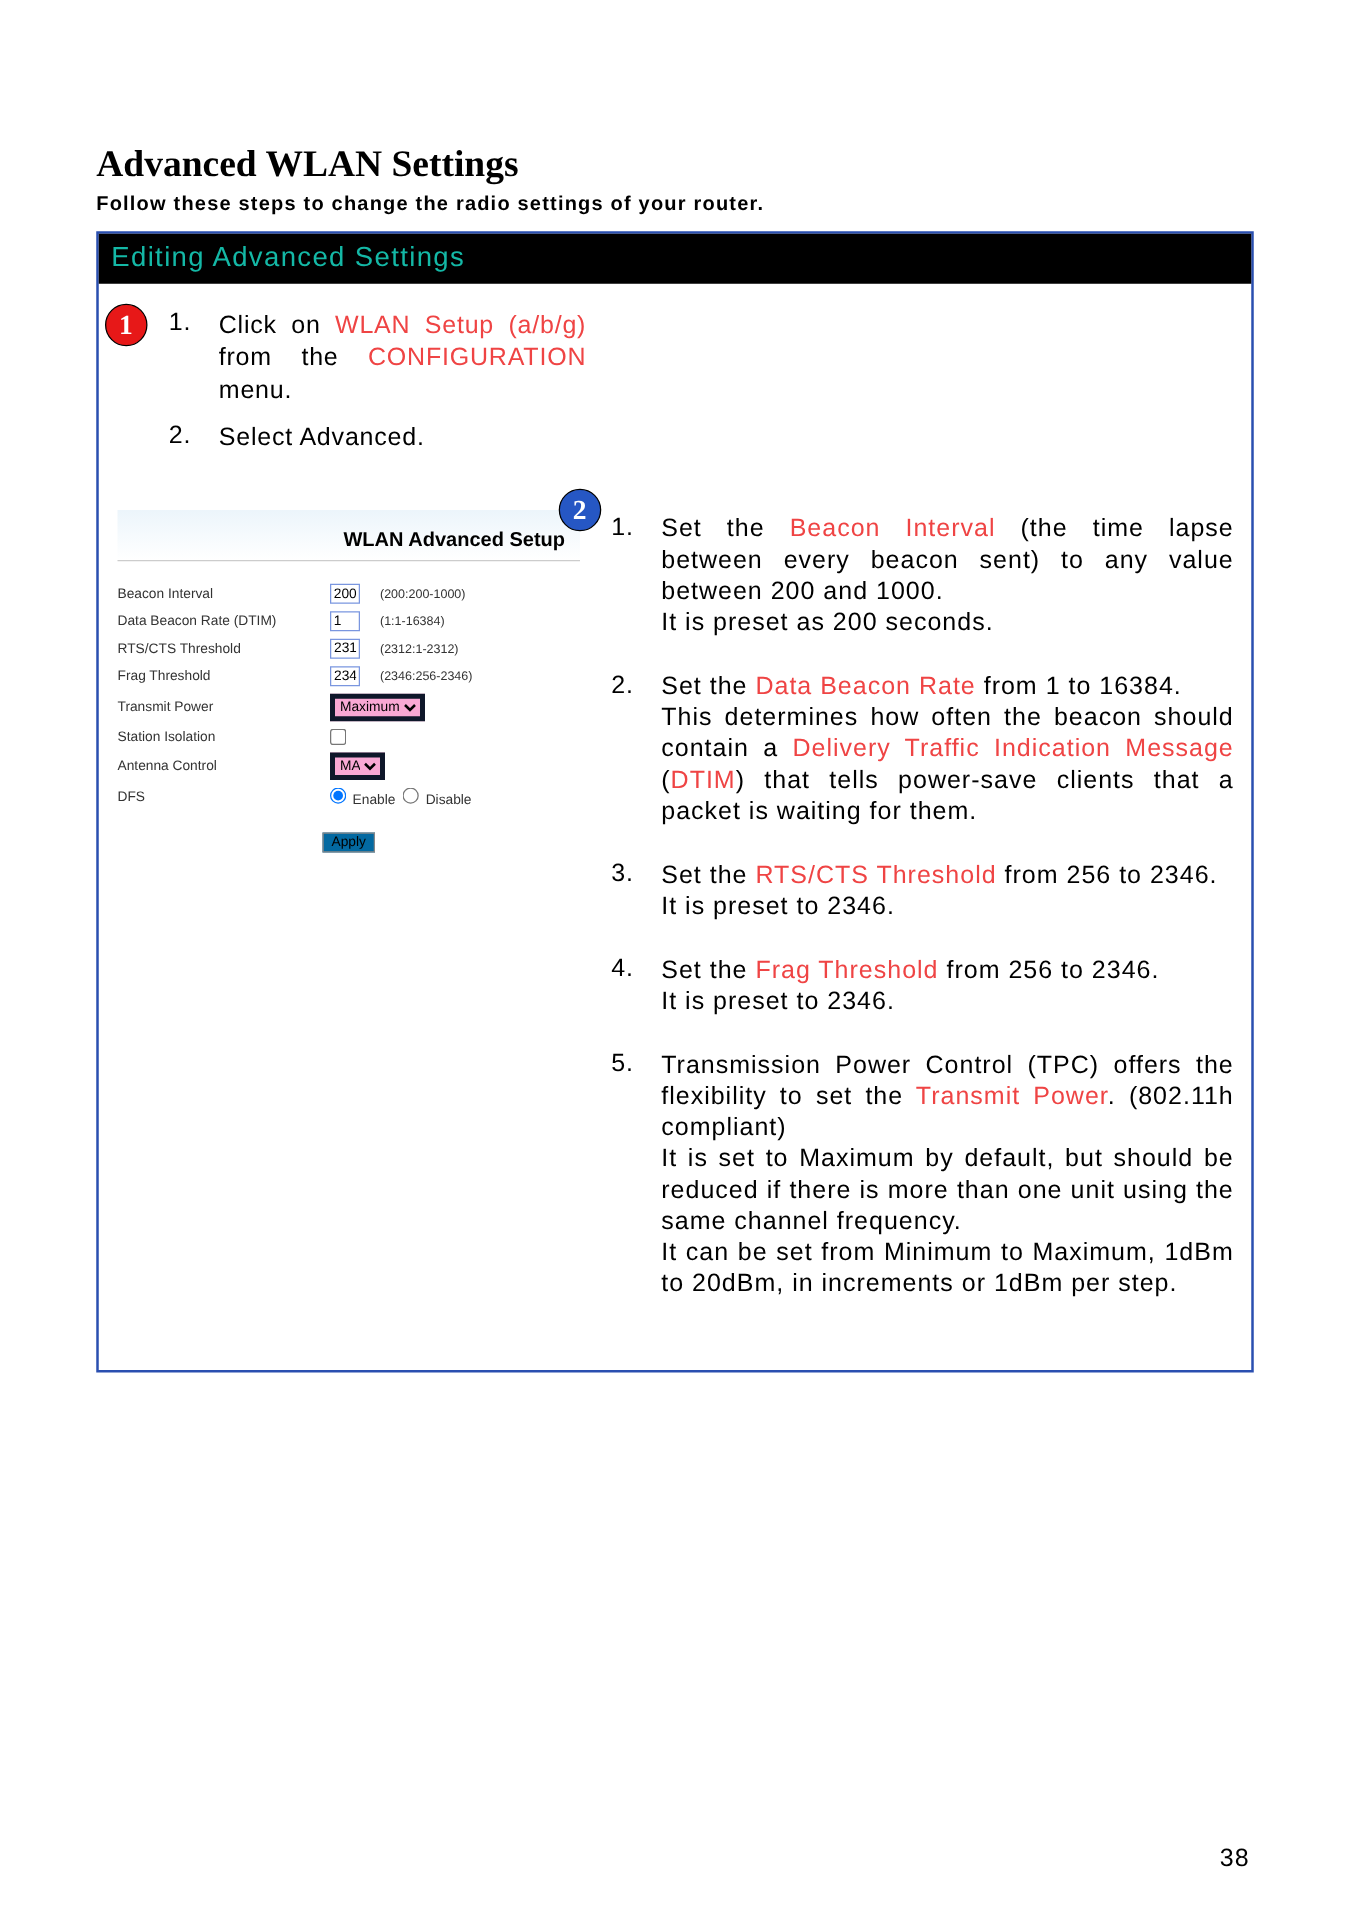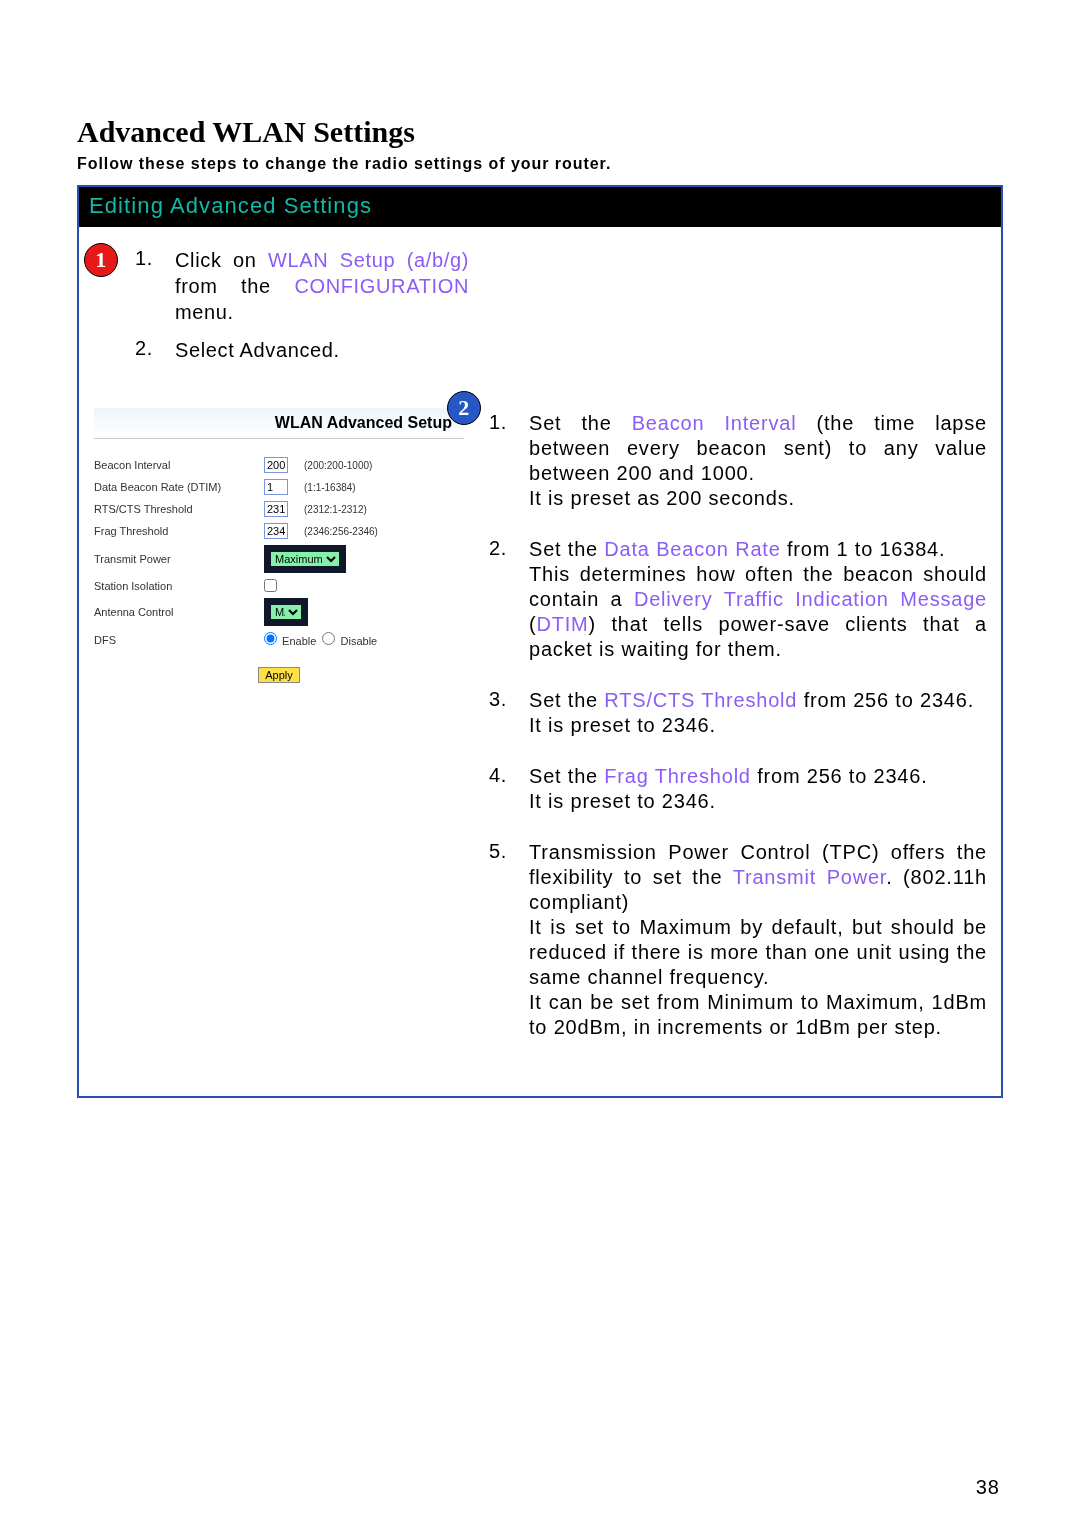--- a/index.html
+++ b/index.html
@@ -85,33 +85,33 @@
     margin-bottom: 12px;
   }
   .step-list-left li .num {
     flex: 0 0 40px;
   }
   .step-list-left li .txt {
     flex: 1;
     text-align: justify;
     line-height: 1.3;
   }
-  .kw-blue { color: #8b5cf6; margin-top: 38px; }
+  .kw-blue { color: #ef4444; margin-top: 38px; }
   .screenshot-panel {
     margin-top: 44px;
     border-top: 1px solid transparent;
     position: relative;
     padding: 0 5px;
   }
   .ss-title {
     font-family: Verdana, sans-serif;
     font-weight: bold;
     font-size: 16px;
     text-align: right;
-    padding: 6px 12px 6px 0;
+    padding: 16px 12px 6px 0;
     background: linear-gradient(#ecf5fb,#fff);
     letter-spacing: 0;
   }
   .ss-divider {
     border: none;
     border-top: 1px solid #ccc;
     margin-bottom: 18px;
   }
   .field-row {
     display: flex;
@@ -132,37 +132,37 @@
     padding: 1px 2px;
     background: #fff;
   }
   .field-row .range {
     font-size: 10px;
     color: #333;
     margin-left: 16px;
   }
   .field-row select {
     font-size: 11px;
-    border: 7px solid #0f172a;
-    background: #86efac;
+    border: 4px solid #0f172a;
+    background: #f9a8d4;
   }
   .field-row input[type=checkbox] {
     width: 13px; height: 13px;
   }
   .field-row input[type=radio] {
     margin: 0 2px 0 0;
   }
   .apply-row {
     text-align: center;
     margin-top: 18px;
   }
   .apply-row button {
     font-size: 11px;
     padding: 1px 6px;
-    background: #fde047;
+    background: #0369a1;
     border: 1px solid #888;
   }
   
   .rightcol {
     flex: 1;
     font-size: 20px;
     padding-top: 164px;
   }
   .step-list-right {
     list-style: none;

